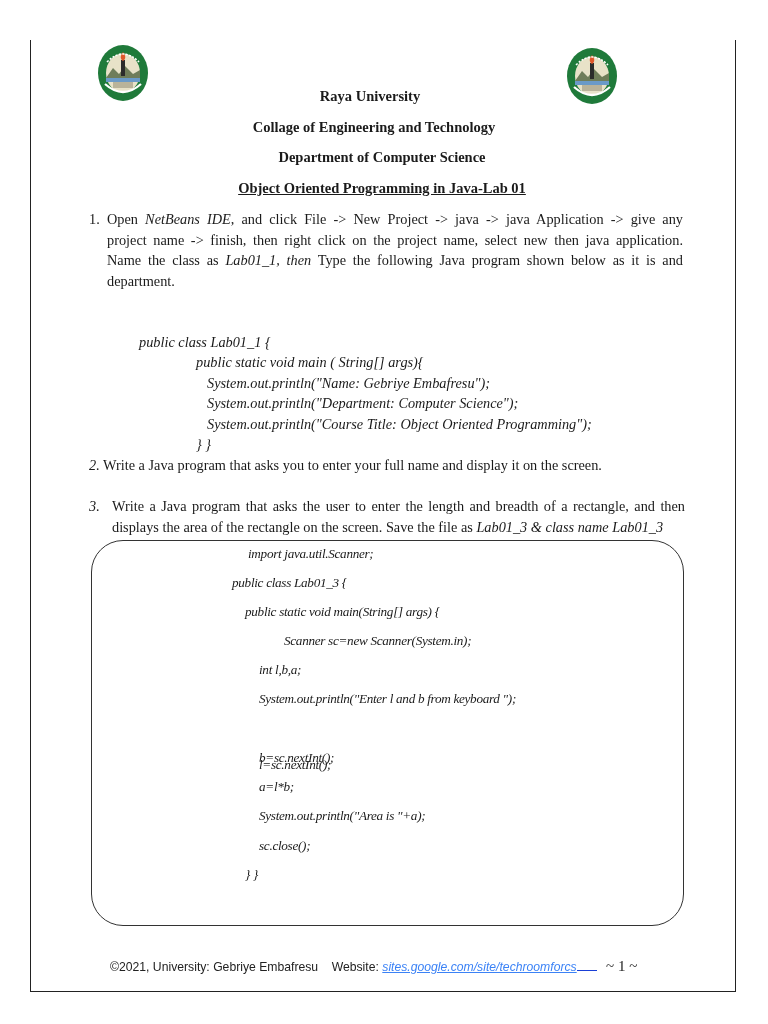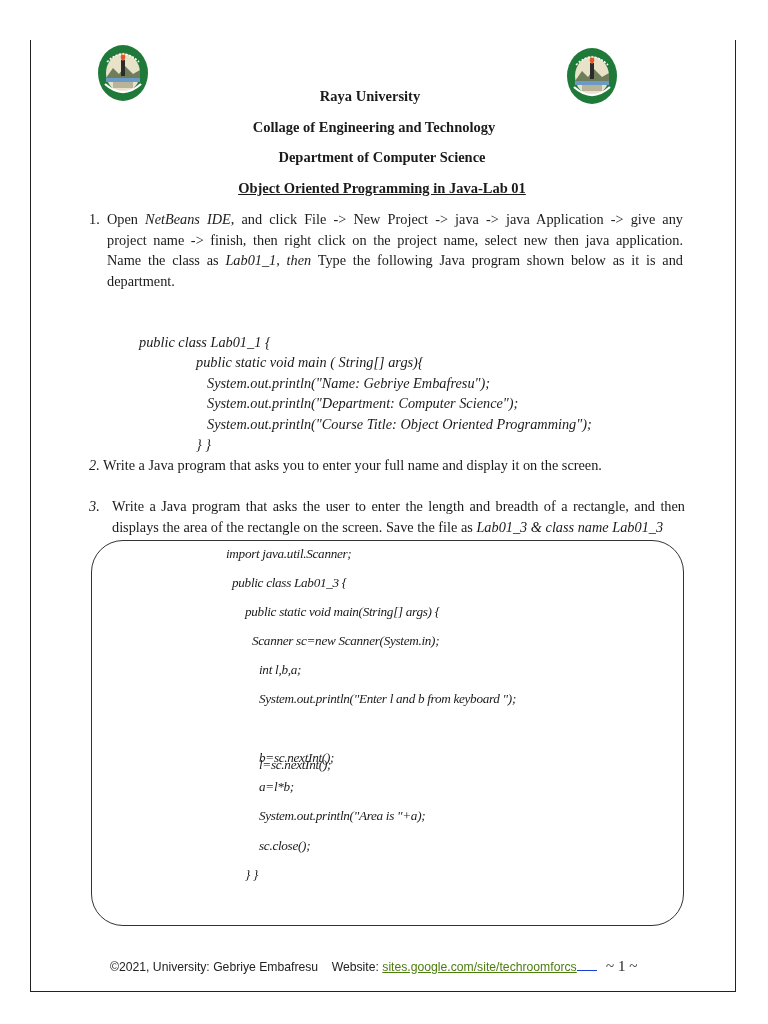--- a/index.html
+++ b/index.html
@@ -111,22 +111,23 @@
     .footer {
       position: absolute;
       top: 958px;
       left: 110px;
       font-family: "Liberation Sans", sans-serif;
       font-size: 12.2px;
       color: #222;
       white-space: nowrap;
     }
     .footer .link {
-      color: #4d7c0f;
+      color: #3b82f6;
       text-decoration: underline;
+      font-style: italic;
     }
     .footer .gap {
       display: inline-block;
       width: 20px;
       border-bottom: 1px solid #1a3fd6;
       height: 12px;
       vertical-align: baseline;
     }
     .footer .pagenum {
       font-family: "Liberation Serif", serif;
@@ -198,24 +199,24 @@
 <div class="para q3">
   <span class="num">3.</span>
   <div class="body">
     <span class="line1">Write a Java program that asks the user to enter the length and breadth of a rectangle, and then</span>
     <span class="line2"><span>displays the area of the rectangle on the screen. Save the file as </span><em>Lab01_3 &amp; class name Lab01_3</em></span>
   </div>
 </div>
 
 <div class="code-box"></div>
 <div>
-  <span class="code2" style="left:226px; top:546px;">import java.util.Scanner;</span>
+  <span class="code2" style="left:248px; top:546px;">import java.util.Scanner;</span>
   <span class="code2" style="left:232px; top:575px;">public class Lab01_3 {</span>
   <span class="code2" style="left:245px; top:604px;">public static void main(String[] args) {</span>
-  <span class="code2" style="left:252px; top:633px;font-family:Liberation Serif, serif;">Scanner sc=new Scanner(System.in);</span>
+  <span class="code2" style="left:284px; top:633px;font-family:Liberation Serif, serif;">Scanner sc=new Scanner(System.in);</span>
   <span class="code2" style="left:259px; top:662px;">int l,b,a;</span>
   <span class="code2" style="left:259px; top:691px;">System.out.println("Enter l and b from keyboard ");</span>
   <span class="code2" style="left:259px; top:757px;">l=sc.nextInt();</span>
   <span class="code2" style="left:259px; top:750px;">b=sc.nextInt();</span>
   <span class="code2" style="left:259px; top:779px;">a=l*b;</span>
   <span class="code2" style="left:259px; top:808px;">System.out.println("Area is "+a);</span>
   <span class="code2" style="left:259px; top:838px;">sc.close();</span>
   <span class="code2" style="left:245px; top:867px;">} }</span>
 </div>
 

